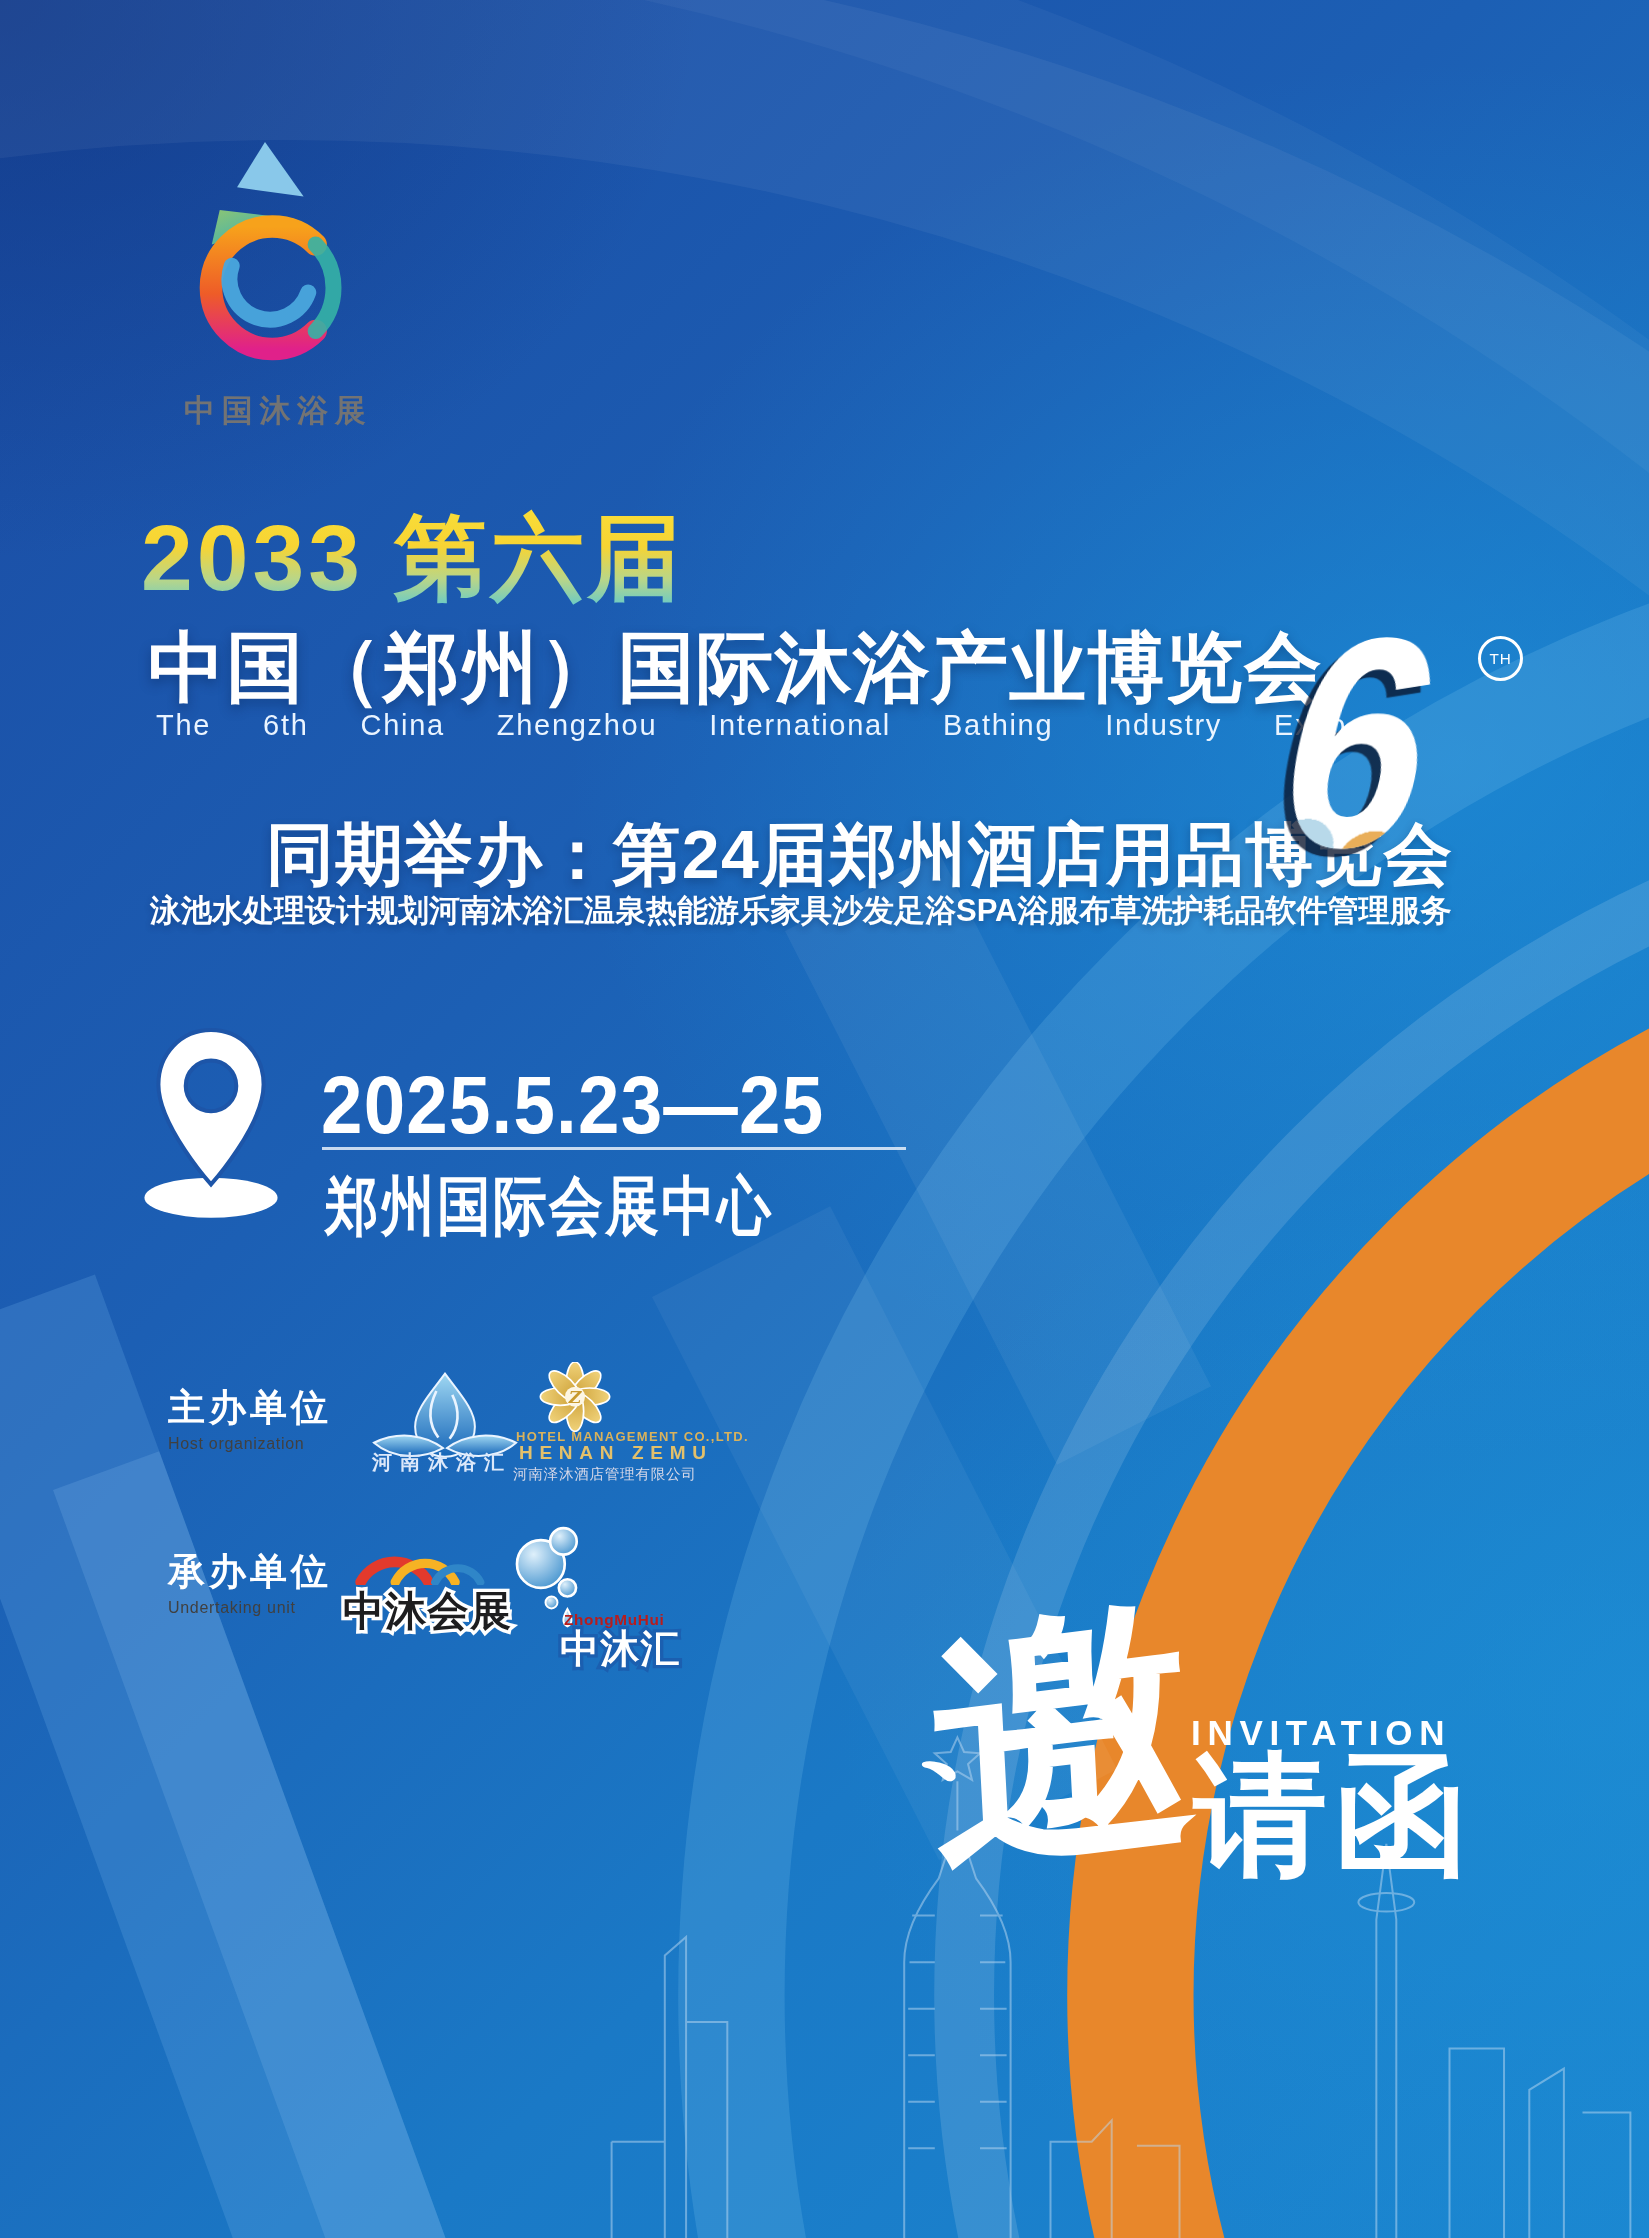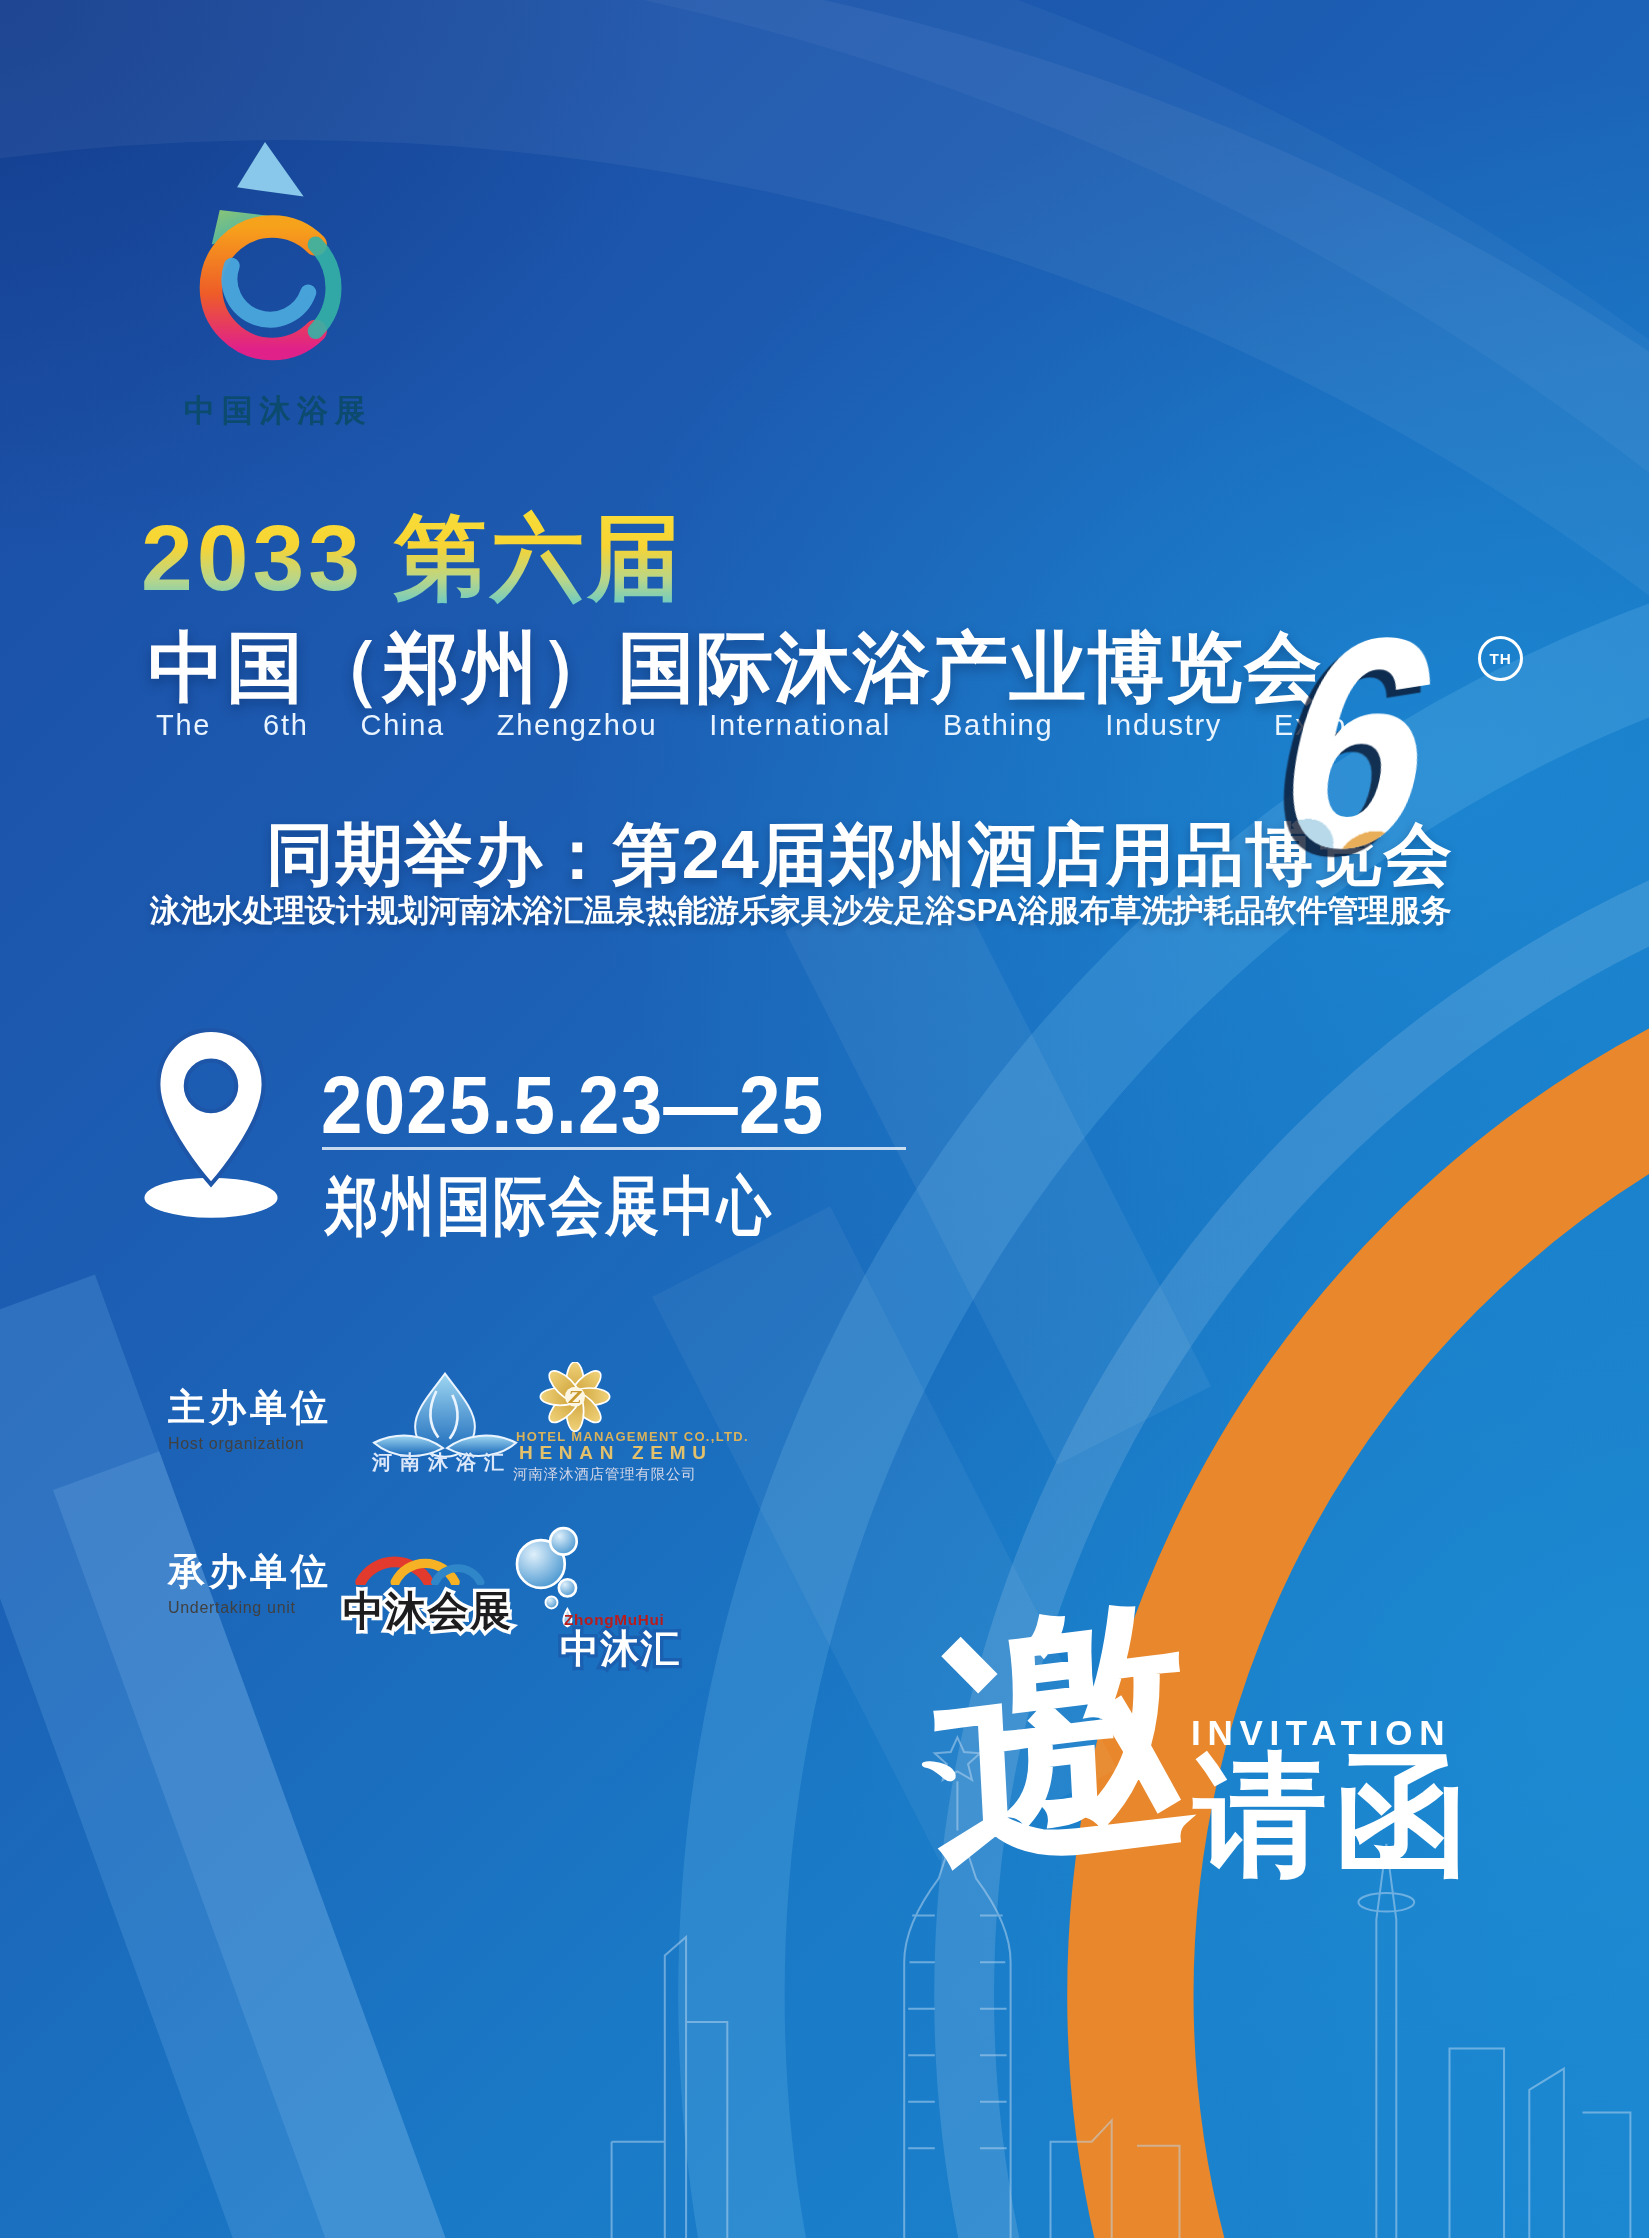--- a/index.html
+++ b/index.html
@@ -17,21 +17,21 @@
   .abs{position:absolute;}
   svg{display:block;}
 
   
   .stripe{position:absolute;transform-origin:top left;}
   .skyline{opacity:.5;}
 
   
   .logo-title{
     position:absolute;left:184px;top:390px;
-    font-size:31px;font-weight:700;color:#0c4a6e;letter-spacing:6.7px;white-space:nowrap;
+    font-size:31px;font-weight:700;color:#737373;letter-spacing:6.7px;white-space:nowrap;
   }
 
   
   .edition{
     position:absolute;left:141px;top:496px;
     font-size:93px;font-weight:900;letter-spacing:4px;white-space:nowrap;
     background:linear-gradient(180deg,#f9e03a 0%,#f7d433 40%,#b9d688 66%,#5fc9cf 90%);
     -webkit-background-clip:text;background-clip:text;color:transparent;
   }
   .title-cn{
@@ -58,21 +58,21 @@
       radial-gradient(67px 53px at 74% 90%, #e9ae59 0 39px, rgba(233,174,89,0) 39px),
       radial-gradient(53px 33px at 48% 99%, #86bd6e 0 28px, rgba(134,189,110,0) 29px),
       #ffffff;
     -webkit-background-clip:text;background-clip:text;color:transparent;
     filter:drop-shadow(-8.6px 8.6px 0 rgba(9,20,45,.78));
   }
   .th-badge{
     position:absolute;left:1478px;top:636px;width:39px;height:39px;
     border:3.3px solid #fff;border-radius:50%;
     display:flex;align-items:center;justify-content:center;
-    font-size:15.3px;font-weight:700;color:#fff;letter-spacing:0.7px;
+    font-size:15.3px;font-weight:400;color:#fff;letter-spacing:0.7px;
   }
   .categories{
     position:absolute;left:150px;top:890px;width:1496px;
     display:flex;white-space:nowrap;
     font-size:31px;font-weight:700;color:#fff;
     text-shadow:0 2.7px 6.7px rgba(0,25,70,.3);
   }
 
   
   .date{

